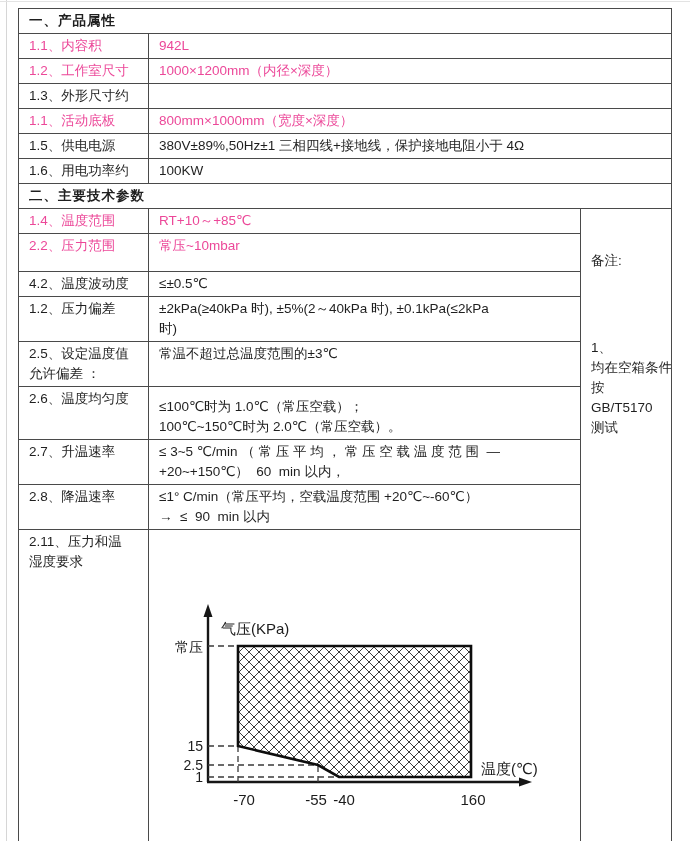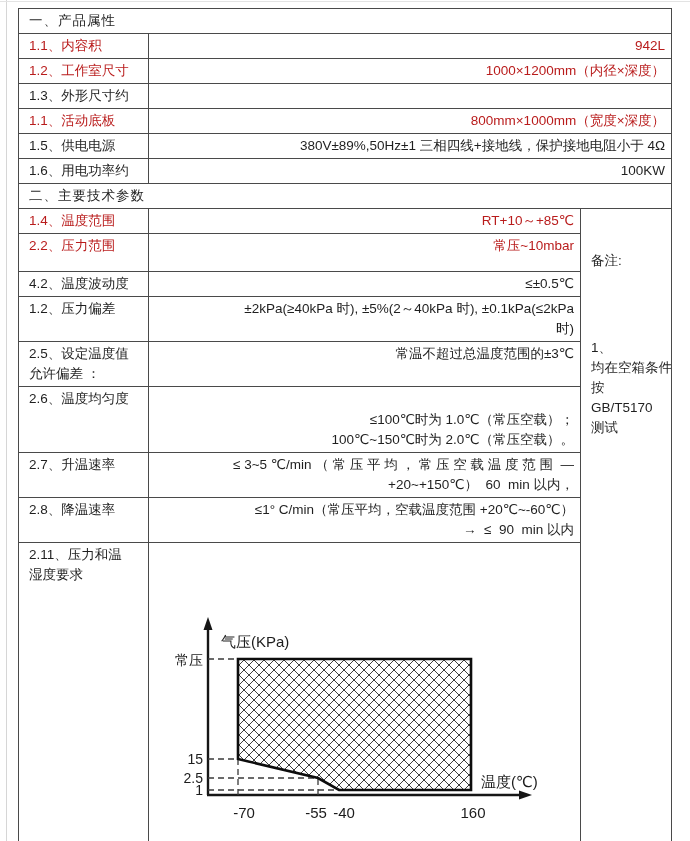--- a/index.html
+++ b/index.html
@@ -17,24 +17,24 @@
     width:653px;
   }
   table.spec td{
     border:1px solid #4a4a4a;
     padding:2px 6px 2px 10px;
     vertical-align:top;
     font-size:13.5px;line-height:20px;
     white-space:pre-wrap;
     overflow:hidden;
   }
-  td.sec-hdr{font-weight:normal;font-size:14.5px;letter-spacing:1px;padding-left:12px;border-radius:12px;}
+  td.sec-hdr{font-weight:bold;font-size:14.5px;letter-spacing:1px;padding-left:12px;border-radius:12px;}
   td.lbl{padding-left:8px;}
-  td.val{padding-left:9px;text-align:right;}
-  tr.gray td{color:#b91c1c;}
+  td.val{padding-left:9px;}
+  tr.gray td{color:#ec4899;}
   td.chart-cell{padding:0;}
   td.remark-cell{vertical-align:top;padding:185px 4px 4px 9px;line-height:20px;}
   .remark-note{margin-top:27px;overflow-wrap:normal;word-break:keep-all;white-space:normal;}
   td.lbl-tall{vertical-align:middle;}
   svg text{font-family:"Liberation Sans","DejaVu Sans",sans-serif;fill:#1c1c1c;}
 </style>
 </head>
 <body>
 
 <div class="page-edge-left"></div>
@@ -100,21 +100,21 @@
     <td class="val">±2kPa(≥40kPa 时), ±5%(2～40kPa 时), ±0.1kPa(≤2kPa
 时)</td>
   </tr>
   <tr style="height:42px">
     <td class="lbl">2.5、设定温度值
 允许偏差 ：</td>
     <td class="val">常温不超过总温度范围的±3℃</td>
   </tr>
   <tr style="height:47px">
     <td class="lbl">2.6、温度均匀度</td>
-    <td class="val" style="padding-top:23px">≤100℃时为 1.0℃（常压空载）；
+    <td class="val" style="padding-top:10px">≤100℃时为 1.0℃（常压空载）；
 100℃~150℃时为 2.0℃（常压空载）。</td>
   </tr>
   <tr style="height:45px">
     <td class="lbl">2.7、升温速率</td>
     <td class="val">≤ 3~5 ℃/min （ 常 压 平 均 ， 常 压 空 载 温 度 范 围  —
 +20~+150℃）  60  min 以内，</td>
   </tr>
   <tr style="height:42px">
     <td class="lbl">2.8、降温速率</td>
     <td class="val">≤1° C/min（常压平均，空载温度范围 +20℃~-60℃）

